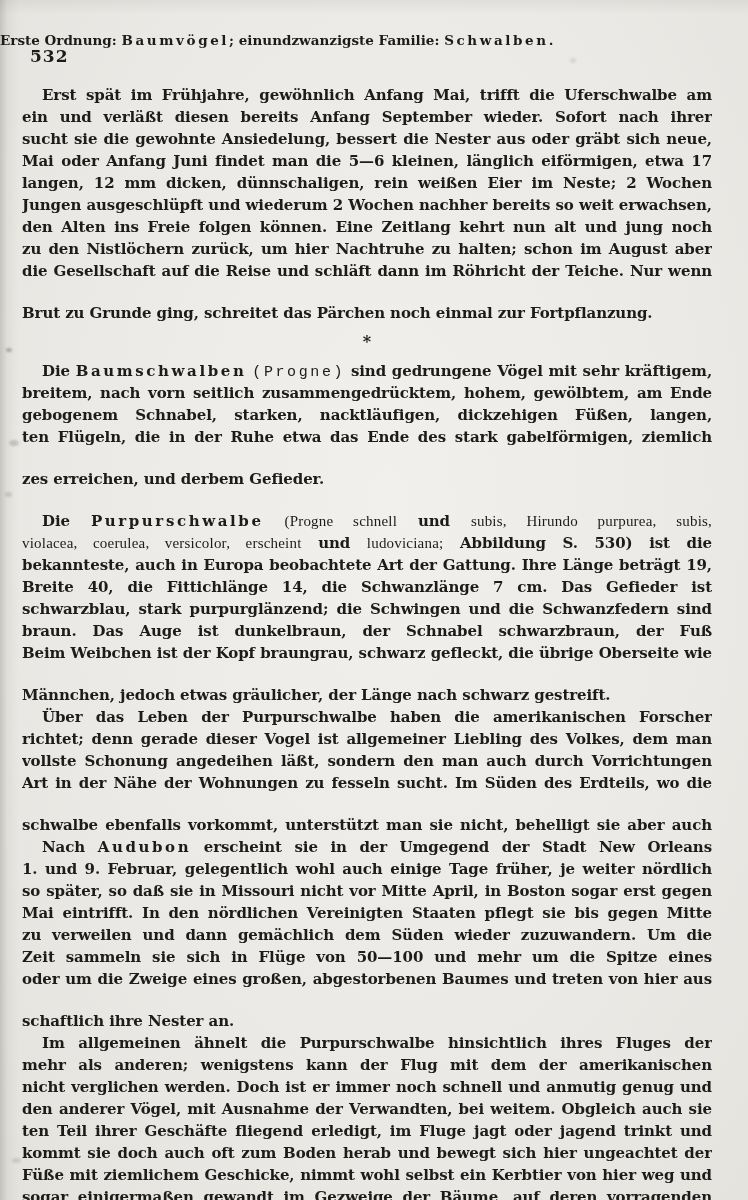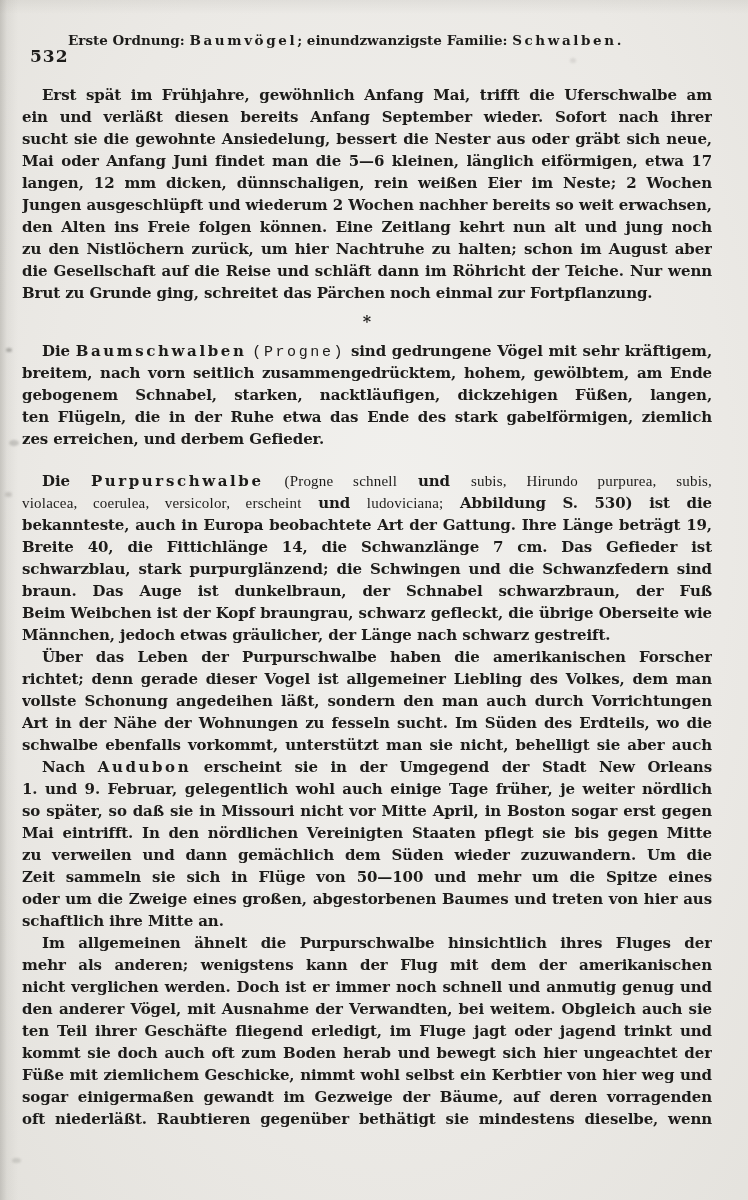--- a/index.html
+++ b/index.html
@@ -20,32 +20,32 @@
   .sp3{left:5px;top:492px;width:7px;height:5px;background:rgba(70,68,62,0.18);}
   .sp4{left:12px;top:1158px;width:9px;height:5px;background:rgba(70,68,62,0.16);}
   .sp5{left:570px;top:58px;width:6px;height:5px;background:rgba(70,68,62,0.12);}
   .running-head{position:absolute;left:0;top:30px;width:748px;height:24px;}
   .pagenum{
     position:absolute;left:30px;top:16px;
     font-size:17px;font-weight:bold;letter-spacing:1px;
   }
   .head-title{
     position:absolute;left:0;top:2px;width:624px;
-    padding-left:62px;box-sizing:border-box;
-    text-align:right;font-size:13.5px;font-weight:bold;
+    box-sizing:border-box;
+    text-align:left;font-size:13.5px;font-weight:bold;
   }
   .text-block{position:absolute;left:22px;top:84px;width:690px;}
   .line{
     font-size:15px;font-weight:bold;line-height:22px;height:22px;
     overflow:hidden;
     text-align:justify;text-align-last:justify;-moz-text-align-last:justify;
     letter-spacing:-0.1px;
   }
   .line.first{text-indent:20px;}
-  .line.last{text-align-last:left;-moz-text-align-last:left;}
+  .line.last{text-align-last:left;margin-top:20px;-moz-text-align-last:left;}
   .s-sperr{letter-spacing:2.6px;}
   .s-antiqua{font-weight:normal;font-family:"Liberation Serif","DejaVu Serif",serif;letter-spacing:0.2px;}
   .s-antiqua-sperr{font-weight:normal;font-family:Liberation Mono, monospace;letter-spacing:2.6px;}
   .separator{
     height:36px;line-height:36px;text-align:center;
     font-size:16px;font-weight:bold;
   }
   .para.gap-before{margin-top:20px;}
 </style>
 </head>
@@ -102,21 +102,21 @@
         <div class="line last"><span>schwalbe ebenfalls vorkommt, unterstützt man sie nicht, behelligt sie aber auch nicht.</span></div>
       </div>
       <div class="para">
         <div class="line first"><span>Nach </span><span class="s-sperr">Audubon</span><span> erscheint sie in der Umgegend der Stadt New Orleans zwischen dem</span></div>
         <div class="line"><span>1. und 9. Februar, gelegentlich wohl auch einige Tage früher, je weiter nördlich aber, um</span></div>
         <div class="line"><span>so später, so daß sie in Missouri nicht vor Mitte April, in Boston sogar erst gegen Anfang</span></div>
         <div class="line"><span>Mai eintrifft. In den nördlichen Vereinigten Staaten pflegt sie bis gegen Mitte August</span></div>
         <div class="line"><span>zu verweilen und dann gemächlich dem Süden wieder zuzuwandern. Um die angegebene</span></div>
         <div class="line"><span>Zeit sammeln sie sich in Flüge von 50—100 und mehr um die Spitze eines Kirchturmes</span></div>
         <div class="line"><span>oder um die Zweige eines großen, abgestorbenen Baumes und treten von hier aus gemein-</span></div>
-        <div class="line last"><span>schaftlich ihre Mitte an.</span></div>
+        <div class="line last"><span>schaftlich ihre Nester an.</span></div>
       </div>
       <div class="para">
         <div class="line first"><span>Im allgemeinen ähnelt die Purpurschwalbe hinsichtlich ihres Fluges der Mehlschwalbe</span></div>
         <div class="line"><span>mehr als anderen; wenigstens kann der Flug mit dem der amerikanischen Rauchschwalbe</span></div>
         <div class="line"><span>nicht verglichen werden. Doch ist er immer noch schnell und anmutig genug und übertrifft</span></div>
         <div class="line"><span>den anderer Vögel, mit Ausnahme der Verwandten, bei weitem. Obgleich auch sie den größ-</span></div>
         <div class="line"><span>ten Teil ihrer Geschäfte fliegend erledigt, im Fluge jagt oder jagend trinkt und sich badet,</span></div>
         <div class="line"><span>kommt sie doch auch oft zum Boden herab und bewegt sich hier ungeachtet der Kürze ihrer</span></div>
         <div class="line"><span>Füße mit ziemlichem Geschicke, nimmt wohl selbst ein Kerbtier von hier weg und zeigt sich</span></div>
         <div class="line"><span>sogar einigermaßen gewandt im Gezweige der Bäume, auf deren vorragenden Ästen sie sich</span></div>

